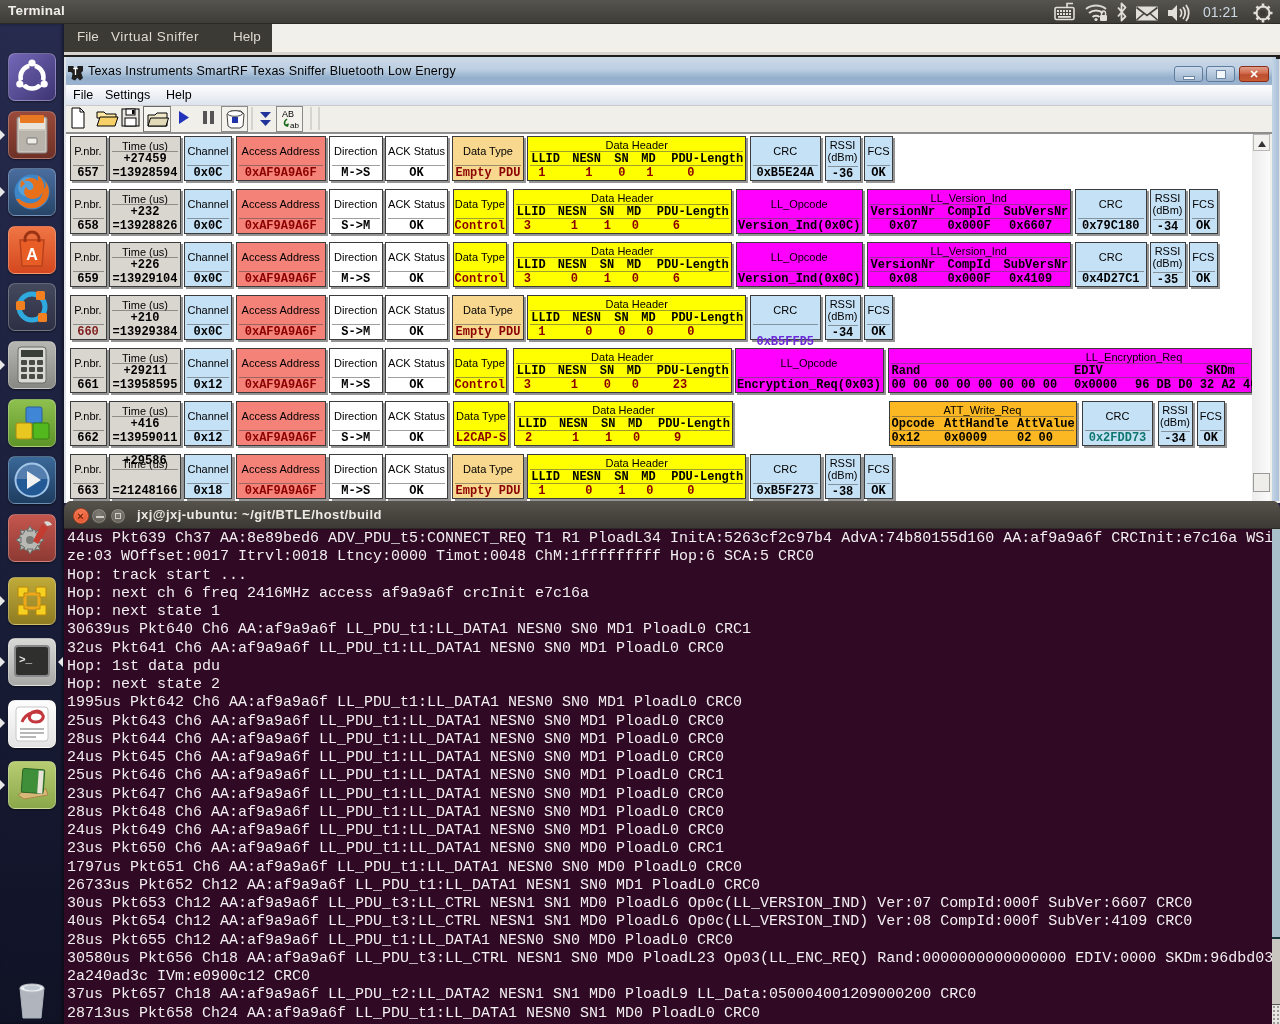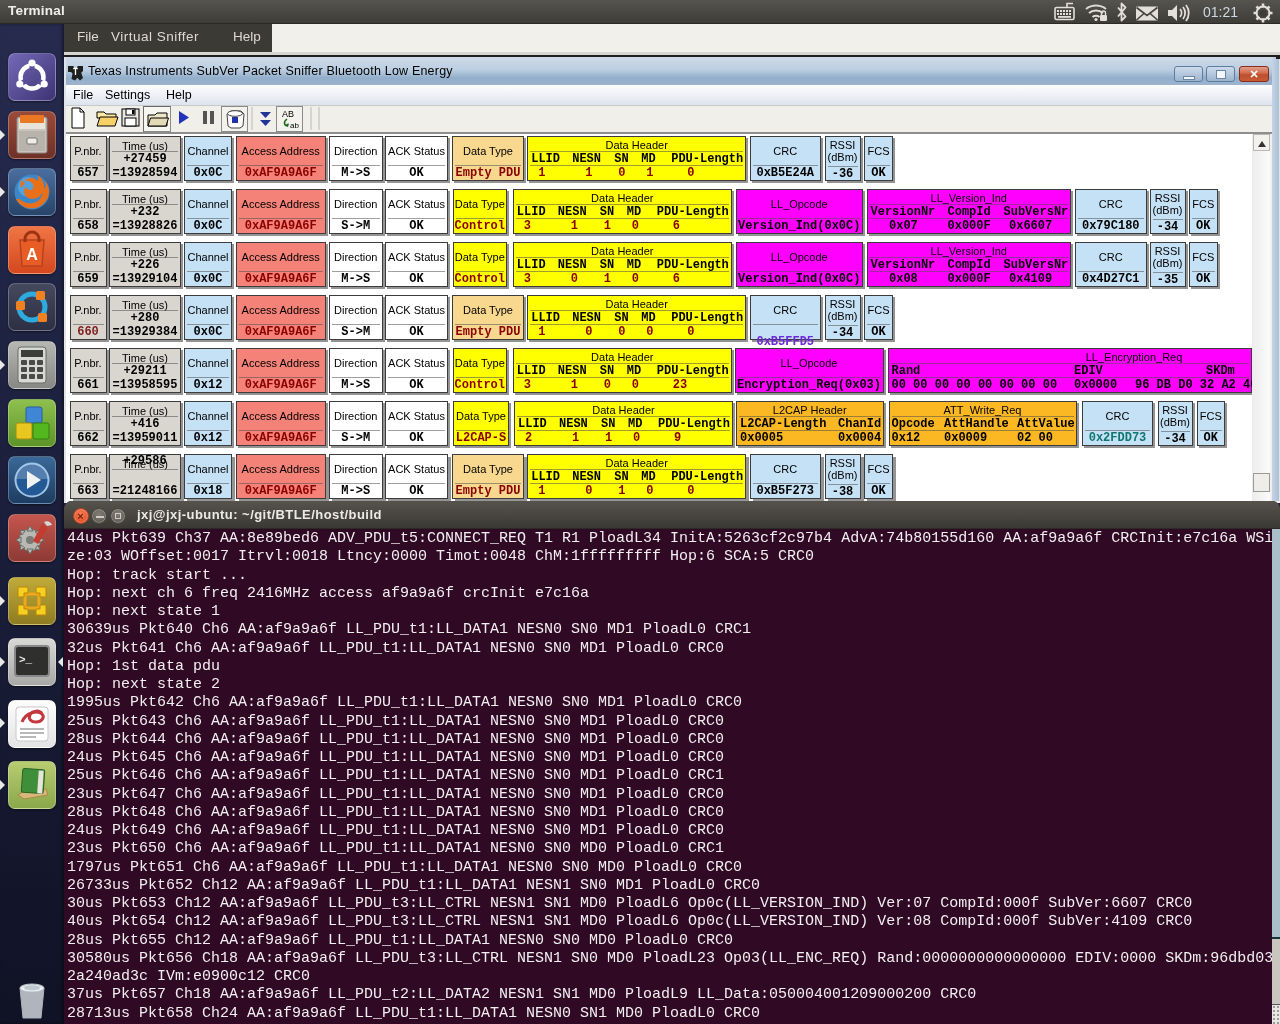--- a/index.html
+++ b/index.html
@@ -70,21 +70,21 @@
 <span class="abs" style="left:169px;top:5px;font-size:13.5px;color:#dedad1">Help</span>
 </div>
 <div class="abs" style="left:64px;top:52px;width:1216px;height:3px;background:#d8d4cf"></div>
 <div class="abs" style="left:64px;top:55px;width:1216px;height:2px;background:#1e1e1e"></div>
 <div class="abs" style="left:64px;top:57px;width:1216px;height:446px;background:#f0efe9"></div>
 <div class="abs" style="left:64px;top:57px;width:1216px;height:28px;background:linear-gradient(#cdd9e8 0%,#bccfe2 45%,#92aecb 75%,#9db3cf 100%)"></div>
 <svg width="17" height="17" viewBox="0 0 17 17" style="position:absolute;left:67px;top:64px">
     <path d="M1 2h5.5l.5 2h3l.5-2H16v5l-1.8 1.8L16 14l-3 2.5-2.7-2.7L8 16.5 4.5 15l1-5.5L4 8H1z" fill="#1f1f1f"></path>
     <path d="M8.5 4.5v6.5m-2.3-6.5h4.6" stroke="#fff" stroke-width="1.3" fill="none"></path>
   </svg>
-<span class="abs" style="left:88px;top:64px;font-size:12.5px;color:#000;letter-spacing:0.2px">Texas Instruments SubVer Packet Sniffer Bluetooth Low Energy</span>
+<span class="abs" style="left:88px;top:64px;font-size:12.5px;color:#000;letter-spacing:0.2px">Texas Instruments SmartRF Texas Sniffer Bluetooth Low Energy</span>
 <div class="abs" style="left:1174px;top:66px;width:29px;height:16px;border-radius:3px;background:linear-gradient(#ccdbec,#9db4cd);border:1px solid #5e7d9e">
     <div class="abs" style="left:8px;top:9px;width:12px;height:4px;background:#f4f7fa;border:1px solid #6a86a4"></div>
   </div>
 <div class="abs" style="left:1206px;top:66px;width:29px;height:16px;border-radius:3px;background:linear-gradient(#ccdbec,#9db4cd);border:1px solid #5e7d9e">
     <div class="abs" style="left:9px;top:3px;width:10px;height:9px;background:#f4f7fa;border:1px solid #6a86a4"></div>
   </div>
 <div class="abs" style="left:1239px;top:66px;width:30px;height:16px;border-radius:3px;background:linear-gradient(#dfa08d 0%,#d2694a 45%,#bd4f2e 55%,#c65c36 100%);border:1px solid #8c2c16">
     <span class="abs" style="left:0;right:0;top:0.5px;text-align:center;font-size:11px;font-weight:bold;color:#fff;font-family:Liberation Sans">✕</span>
   </div>
 <div class="abs" style="left:64px;top:85px;width:1216px;height:19.5px;background:linear-gradient(#fdfdfe,#dee4ee)">
@@ -364,21 +364,21 @@
       <span class="vl" style="top:30px;color:#000">OK</span>
     </div>
 <div class="bx" style="left:69.5px;top:295px;width:37px;background:#d9d6cf;box-shadow:2px 2px 0 rgba(60,60,60,0.55)">
       <span class="lb" style="top:8px">P.nbr.</span>
       <i class="ln" style="top:28px"></i>
       <span class="vl" style="top:30px;color:#7f1d1d">660</span>
     </div>
 <div class="bx" style="left:109px;top:295px;width:72px;background:#d9d6cf;box-shadow:2px 2px 0 rgba(60,60,60,0.55)">
       <span class="lb" style="top:3px">Time (us)</span>
       <i class="ln" style="top:14px"></i>
-      <span class="vl" style="top:16px">+280</span>
+      <span class="vl" style="top:16px">+210</span>
       <span class="vl" style="top:30px">=13929384</span>
     </div>
 <div class="bx" style="left:184px;top:295px;width:48px;background:#c5e1f6;box-shadow:2px 2px 0 rgba(60,60,60,0.55)">
       <span class="lb" style="top:8px">Channel</span>
       <i class="ln" style="top:28px"></i>
       <span class="vl" style="top:30px;color:#000">0x0C</span>
     </div>
 <div class="bx" style="left:235.5px;top:295px;width:90.5px;background:#f58278;box-shadow:2px 2px 0 rgba(60,60,60,0.55)">
       <span class="lb" style="top:8px">Access Address</span>
       <i class="ln" style="top:28px"></i>
@@ -540,29 +540,20 @@
       <span class="ml" style="left:44px;top:16px">NESN</span>
       <span class="ml" style="left:86px;top:16px">SN</span>
       <span class="ml" style="left:113px;top:16px">MD</span>
       <span class="ml" style="left:143px;top:16px">PDU-Length</span>
       <i class="ln" style="top:28px"></i>
       <span class="ml" style="left:10px;top:30px;color:#8b0000">2</span>
       <span class="ml" style="left:57px;top:30px;color:#8b0000">1</span>
       <span class="ml" style="left:90px;top:30px;color:#8b0000">1</span>
       <span class="ml" style="left:118px;top:30px;color:#8b0000">0</span>
       <span class="ml" style="left:159px;top:30px;color:#8b0000">9</span>
-    </div>
-<div class="bx" style="left:735.5px;top:401px;width:148.5px;background:#fbb823;box-shadow:2px 2px 0 rgba(60,60,60,0.55)">
-      <span class="lb" style="top:2px;">L2CAP Header</span>
-      <i class="ln" style="top:14px"></i>
-      <span class="ml" style="left:3.5px;top:16px">L2CAP-Length</span>
-      <span class="ml" style="left:101.5px;top:16px">ChanId</span>
-      <i class="ln" style="top:28px"></i>
-      <span class="ml" style="left:3.5px;top:30px;color:#000">0x0005</span>
-      <span class="ml" style="left:101.5px;top:30px;color:#000">0x0004</span>
     </div>
 <div class="bx" style="left:888.5px;top:401px;width:188px;background:#fbb823;box-shadow:2px 2px 0 rgba(60,60,60,0.55)">
       <span class="lb" style="top:2px;">ATT_Write_Req</span>
       <i class="ln" style="top:14px"></i>
       <span class="ml" style="left:2px;top:16px">Opcode</span>
       <span class="ml" style="left:54.5px;top:16px">AttHandle</span>
       <span class="ml" style="left:127.5px;top:16px">AttValue</span>
       <i class="ln" style="top:28px"></i>
       <span class="ml" style="left:2px;top:30px;color:#000">0x12</span>
       <span class="ml" style="left:54.5px;top:30px;color:#000">0x0009</span>

